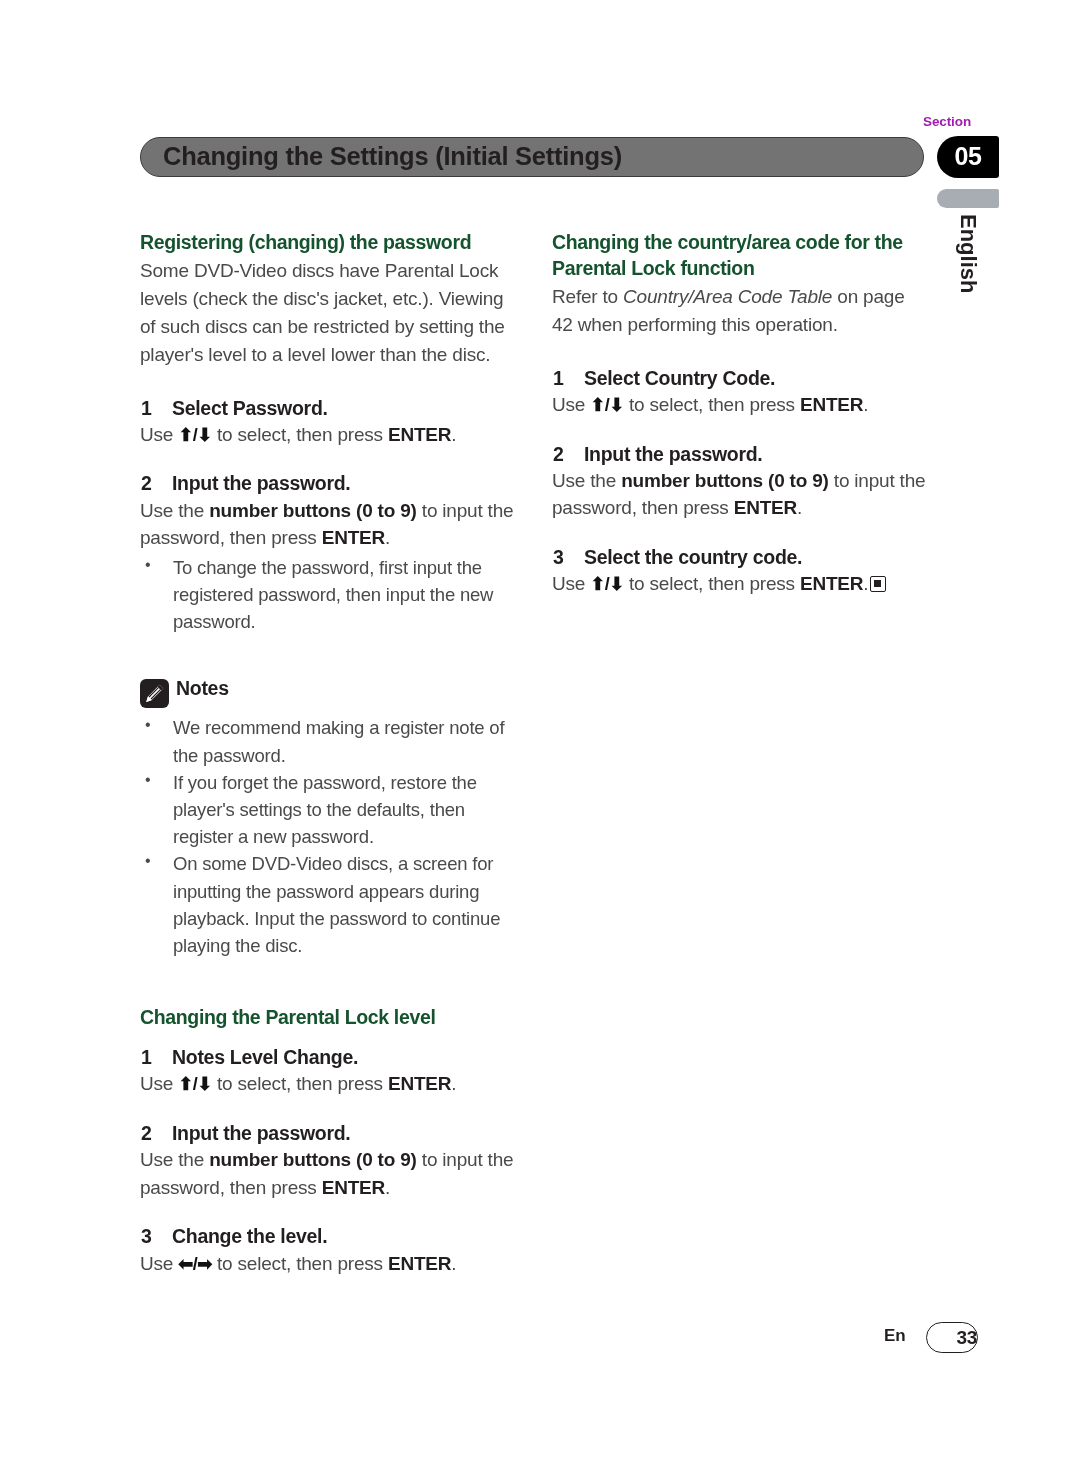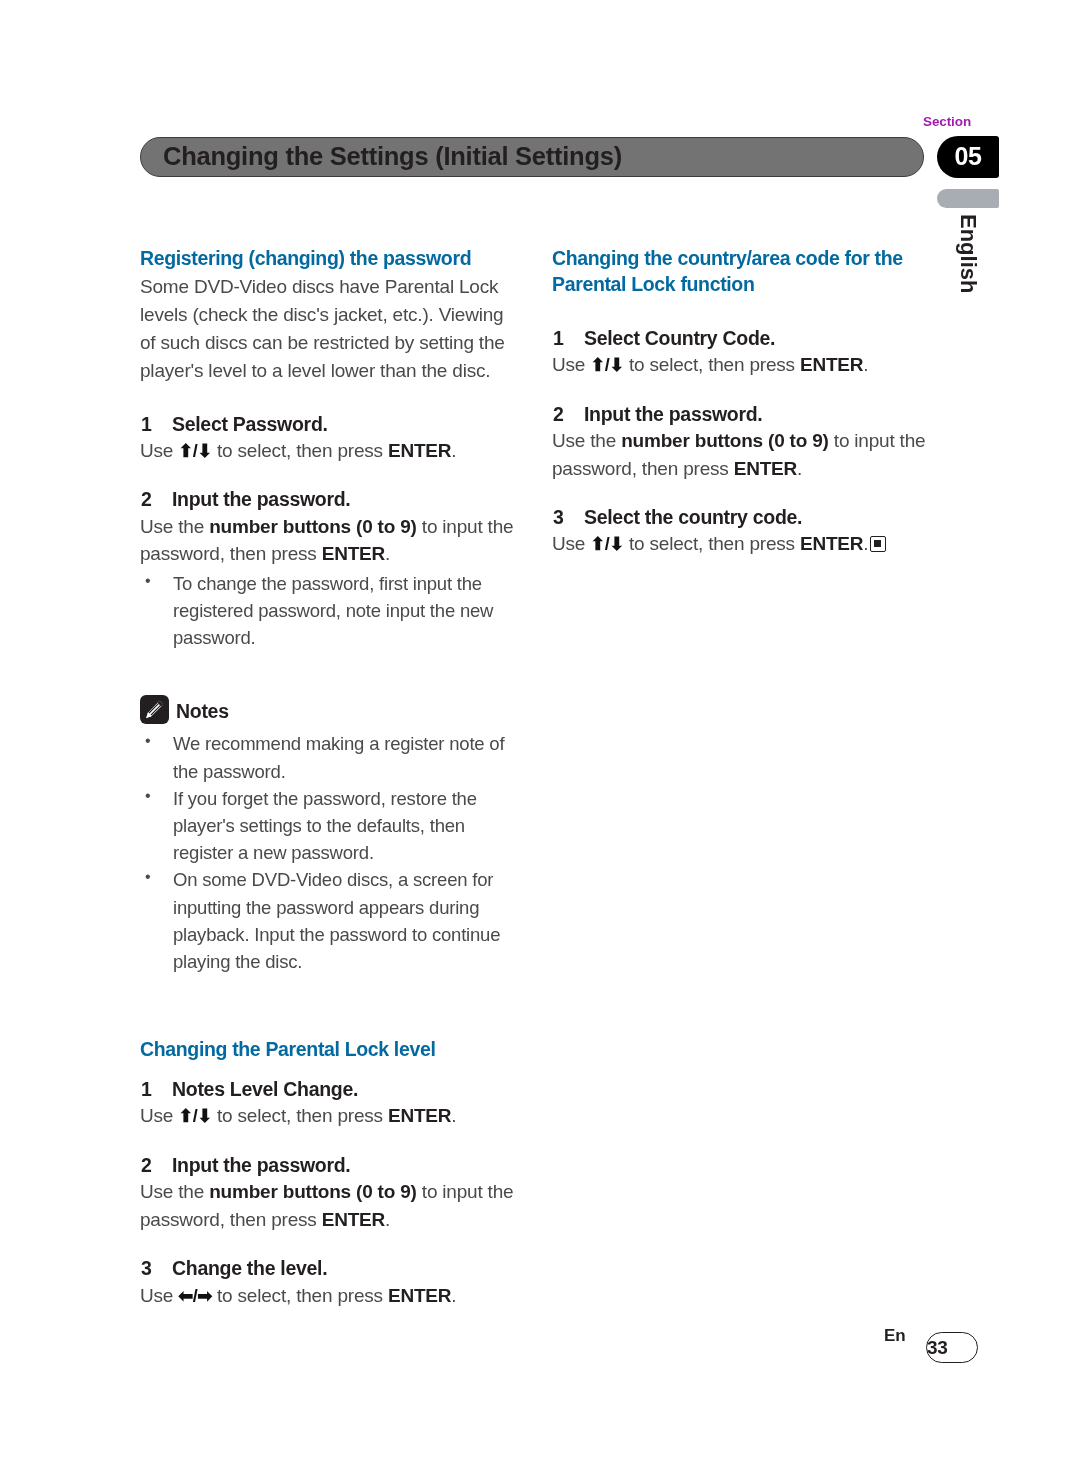--- a/index.html
+++ b/index.html
@@ -103,25 +103,24 @@
     top: 230px;
     width: 378px;
   }
   .col-left  { left: 140px; }
   .col-right { left: 552px; }
 
   
   h2.sec-head {
     font-size: 19.5px;
     font-weight: bold;
-    color: #0369a1;
+    color: #14532d;
     line-height: 1.33;
     letter-spacing: -0.35px;
     margin-bottom: 1px;
-    margin-top: 16px;
   }
 
   p.body {
     font-size: 19px;
     line-height: 1.47;
     color: #4a4a4a;
     letter-spacing: -0.2px;
   }
 
   p.body em {
@@ -184,21 +183,21 @@
     content: "\2022";
     position: absolute;
     left: 5px; top: -1px;
     font-size: 16px;
     color: #4a4a4a;
   }
 
   
   .notes-head {
     display: flex;
-    align-items: flex-end;
+    align-items: flex-start;
     gap: 7px;
     margin-bottom: 6px;
   }
   .note-icon {
     width: 29px; height: 29px;
     background: #231f20;
     border-radius: 6px;
     position: relative;
     flex: 0 0 auto;
   }
@@ -243,27 +242,27 @@
   .footer-en {
     position: absolute;
     left: 884px; top: 8px;
     font-size: 17px;
     font-weight: bold;
     color: #231f20;
     letter-spacing: -0.2px;
   }
   .footer-page {
     position: absolute;
-    left: 926px; top: 14px;
+    left: 926px; top: 4px;
     width: 52px; height: 31px;
     border: 1.7px solid #231f20;
     border-radius: 16px;
     display: flex;
     align-items: center;
-    justify-content: flex-start;
+    justify-content: flex-end;
   }
   .footer-page span {
     font-size: 19px;
     font-weight: bold;
     color: #231f20;
     letter-spacing: -0.3px;
     line-height: 1;
     padding-bottom: 1px;
   }
 </style>
@@ -309,21 +308,21 @@
 
   <div class="step">
     <span class="num">2</span>
     <span>Input the password.</span>
   </div>
   <div class="step-body">
     <span>Use the </span><b>number buttons (0 to 9)</b><span> to input the password, then press </span><b>ENTER</b><span>.</span>
   </div>
 
   <ul class="bullets">
-    <li>To change the password, first input the registered password, note input the new password.</li>
+    <li>To change the password, first input the registered password, then input the new password.</li>
   </ul>
 
   <div style="height:44px"></div>
 
   <div class="notes-head">
     <div class="note-icon">
       <svg width="21" height="21" viewBox="0 0 21 21" aria-hidden="true">
         <path d="M15.6 1.8 L19.2 5.4 L7.4 17.2 L2.2 19.0 L3.9 13.7 Z" fill="#ffffff"></path>
         <path d="M15.6 1.8 L19.2 5.4 L17.2 7.4 L13.6 3.8 Z" fill="#231f20"></path>
         <path d="M3.9 13.7 L7.4 17.2 L2.2 19.0 Z" fill="#ffffff"></path>
@@ -372,20 +371,23 @@
   </div>
   <div class="step-body">
     <span>Use </span><span class="arrows">⬅/➡</span><span> to select, then press </span><b>ENTER</b><span>.</span>
   </div>
 </div>
 
 <div class="col col-right">
 
   <h2 class="sec-head">Changing the country/area code for the Parental Lock function</h2>
 
+  <p class="body">
+    <span>Refer to </span><em>Country/Area Code Table</em><span> on page 42 when performing this operation.</span>
+  </p>
 
   <div class="gap-lg"></div>
 
   <div class="step">
     <span class="num">1</span>
     <span>Select Country Code.</span>
   </div>
   <div class="step-body">
     <span>Use </span><span class="arrows">⬆/⬇</span><span> to select, then press </span><b>ENTER</b><span>.</span>
   </div>

